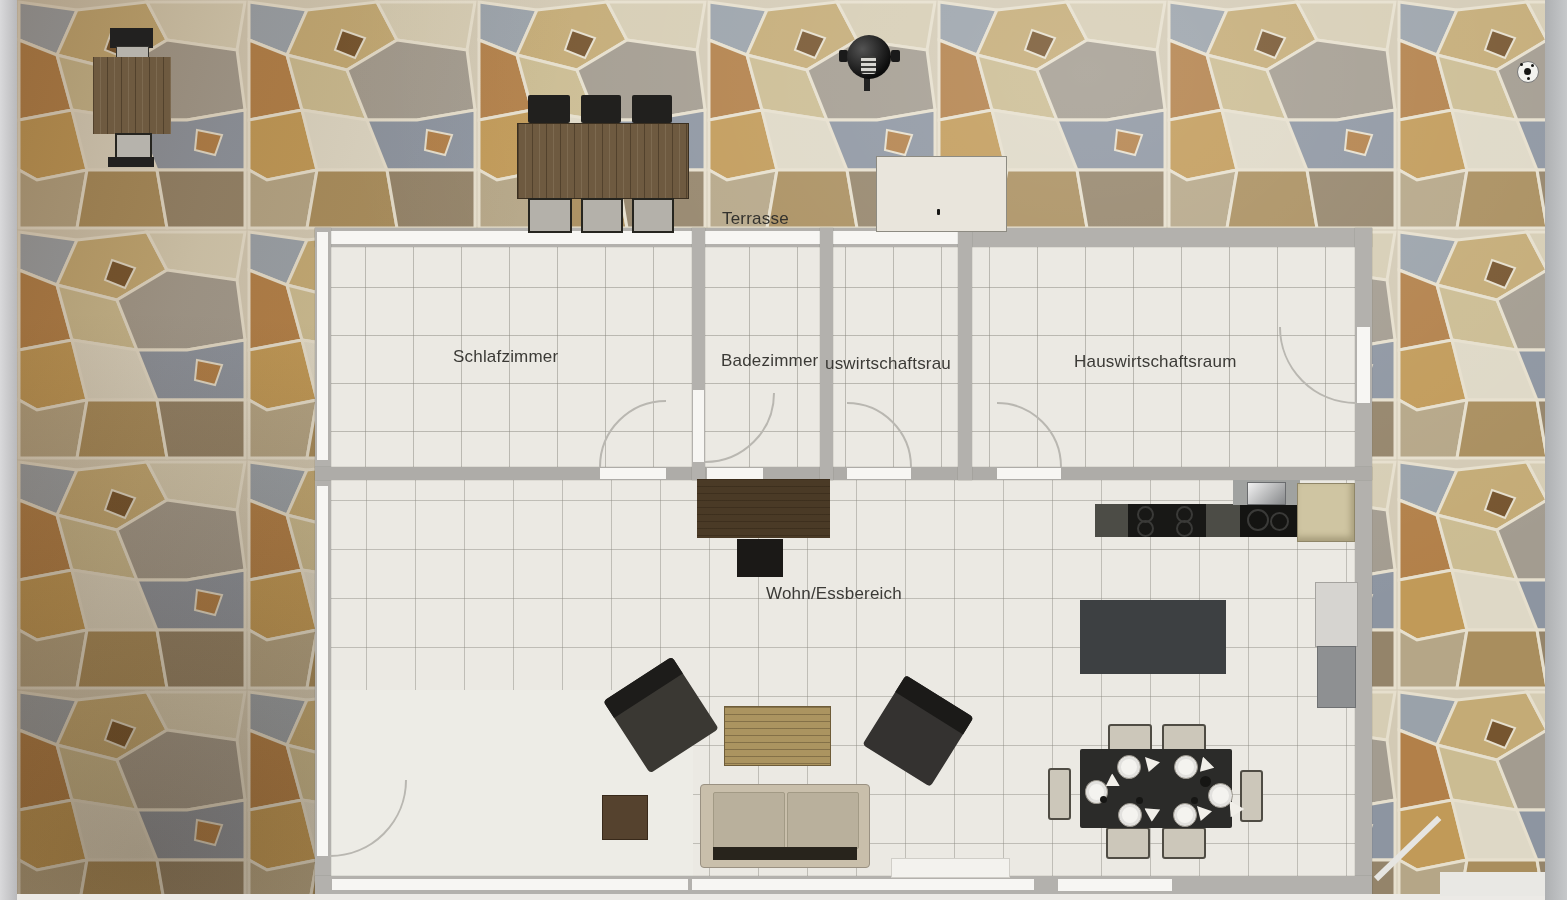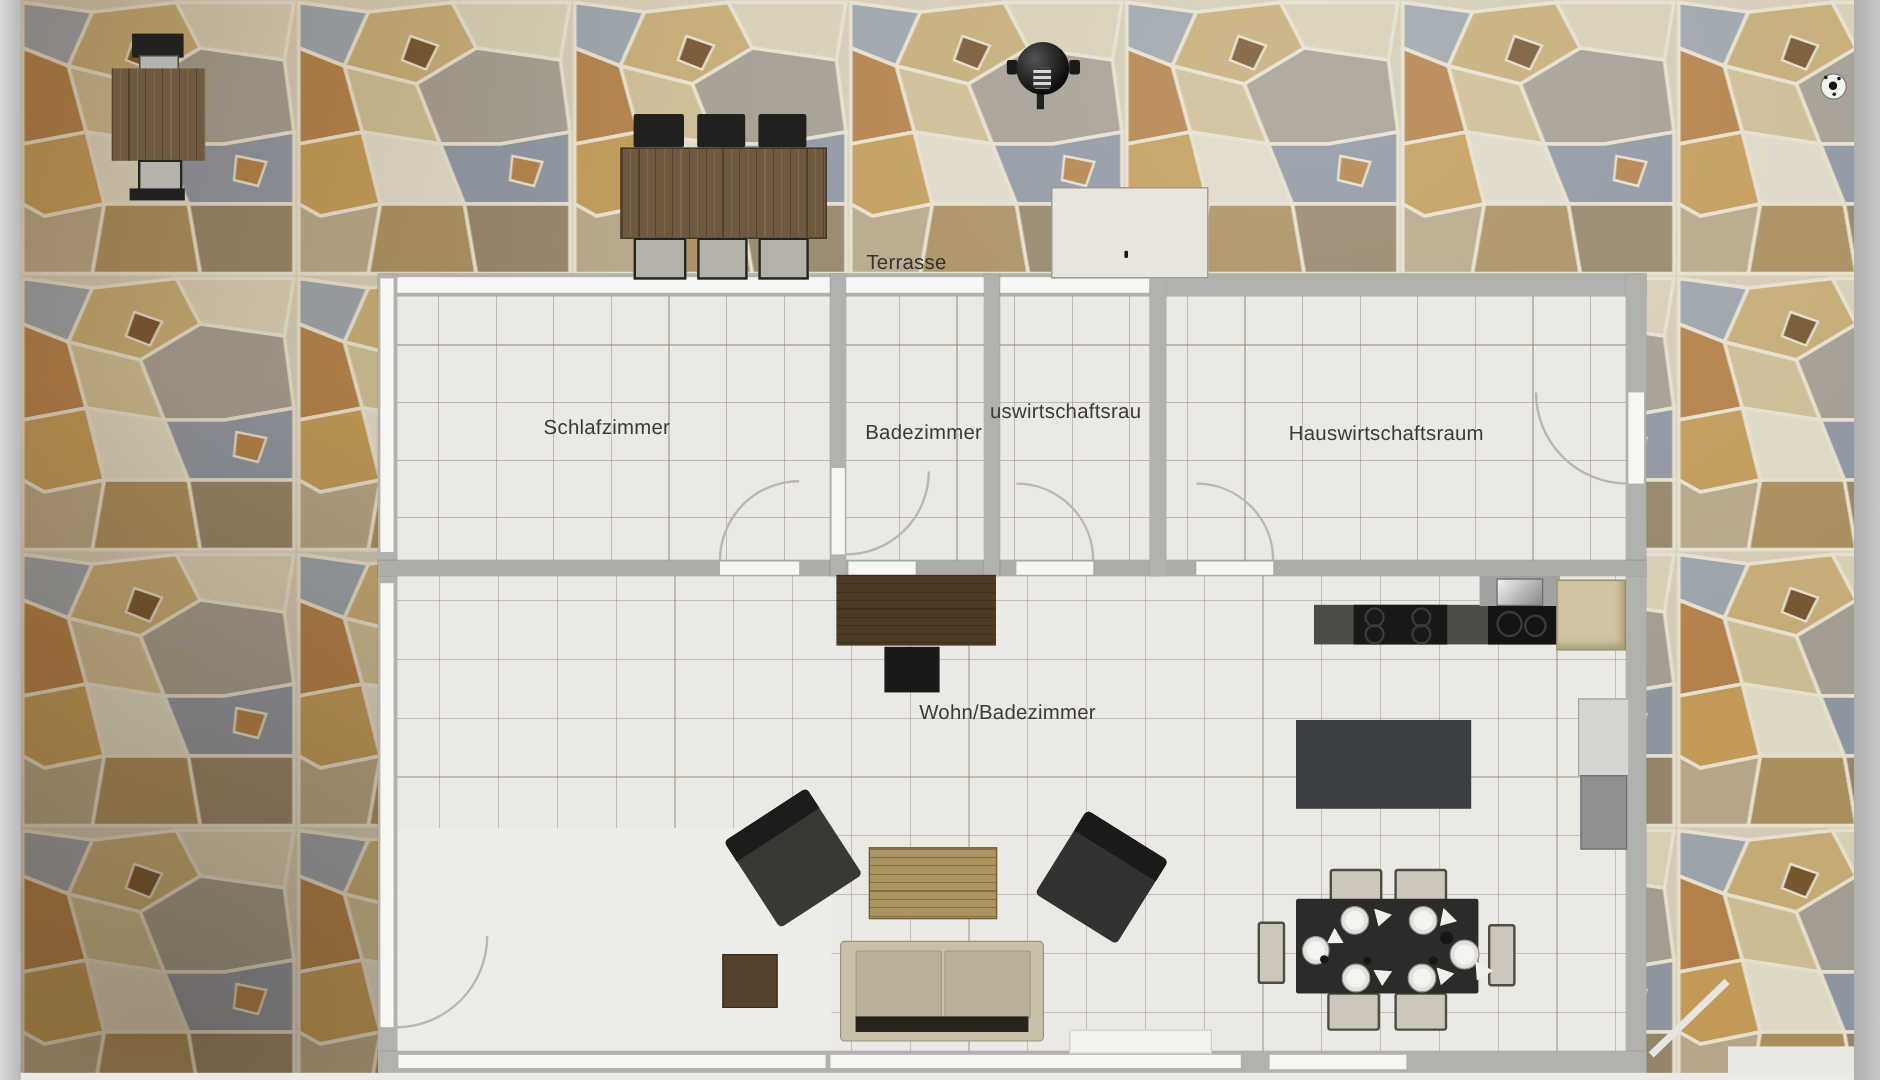--- a/index.html
+++ b/index.html
@@ -197,20 +197,20 @@
 
   <div class="abs" style="left:891px;top:858px;width:117px;height:18px;background:#f3f2ee;border:1px solid #d0cec8"></div>
 
   <div class="abs" style="left:17px;top:894px;width:1528px;height:6px;background:#eceae6"></div>
   <div class="abs" style="left:1440px;top:872px;width:105px;height:24px;background:#e9e8e4"></div>
   <div class="abs" style="left:1376px;top:876px;width:88px;height:6px;background:#e6e5e1;transform:rotate(-44deg);transform-origin:0 50%"></div>
 
   <div class="lbl" style="left:722px;top:208px;color:#33322e">Terrasse</div>
   <div class="lbl" style="left:453px;top:346px">Schlafzimmer</div>
   <div class="lbl" style="left:721px;top:350px">Badezimmer</div>
-  <div class="lbl" style="left:825px;top:332px;width:134px;overflow:hidden">uswirtschaftsrau</div>
+  <div class="lbl" style="left:825px;top:353px;width:134px;overflow:hidden">uswirtschaftsrau</div>
   <div class="lbl" style="left:1074px;top:351px">Hauswirtschaftsraum</div>
-  <div class="lbl" style="left:766px;top:583px">Wohn/Badezimmer</div>
+  <div class="lbl" style="left:766px;top:583px">Wohn/Essbereich</div>
 
   <div class="abs" style="left:0;top:0;width:17px;height:900px;background:linear-gradient(90deg,#d9d9db,#b9b9bb)"></div>
   <div class="abs" style="left:1545px;top:0;width:22px;height:900px;background:linear-gradient(90deg,#aeb0b2,#c6c8ca)"></div>
 
 </div>
 
 </body></html>

